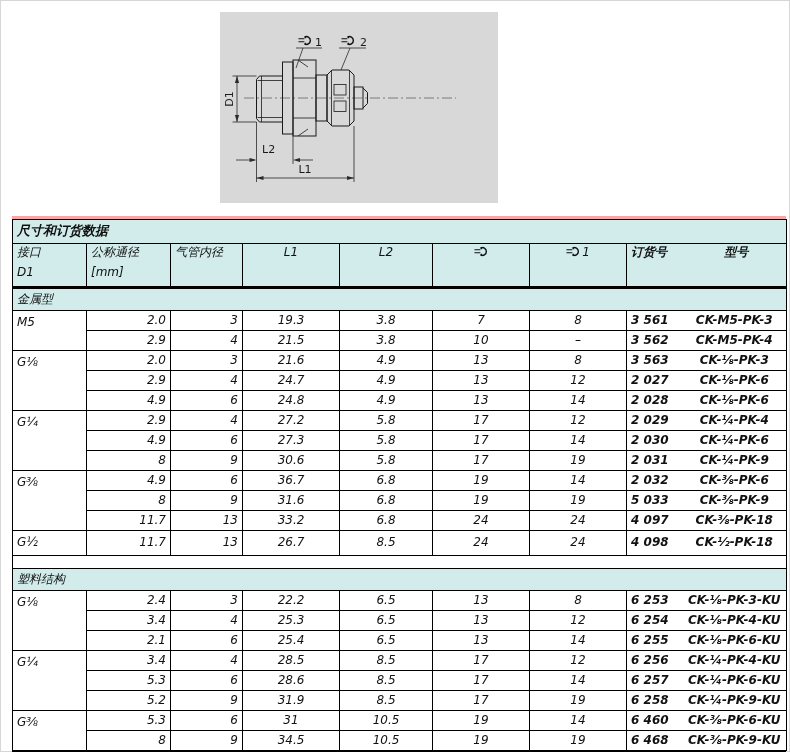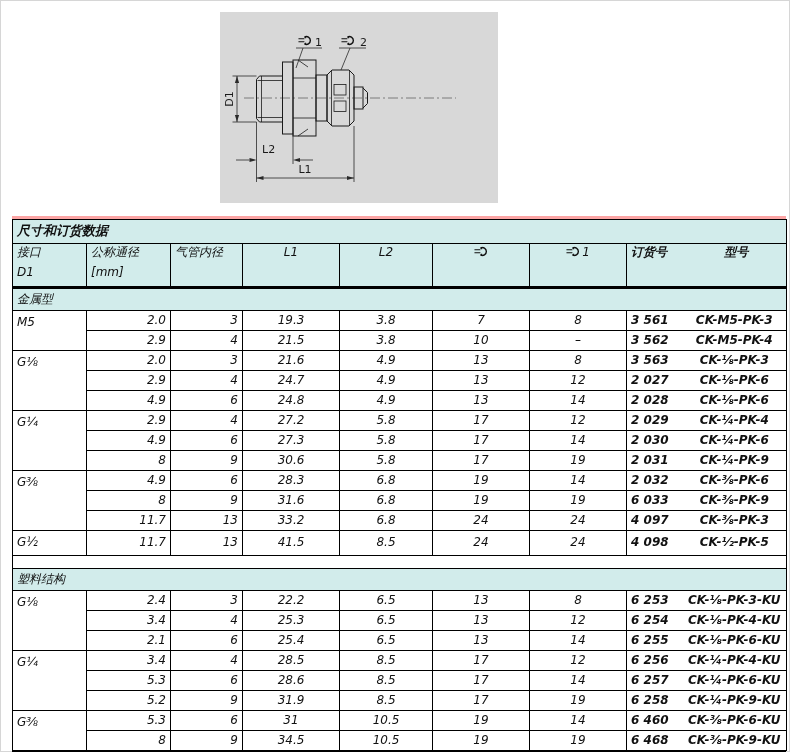--- a/index.html
+++ b/index.html
@@ -269,57 +269,57 @@
           <td class="c-num">5.8</td>
           <td class="c-num">17</td>
           <td class="c-num">19</td>
           <td class="c-order">2 031</td>
           <td class="c-type">CK-¼-PK-9</td>
         </tr>
         <tr>
           <td class="c-port" rowspan="3">G⅜</td>
           <td class="c-left">4.9</td>
           <td class="c-left">6</td>
-          <td class="c-num">28.3</td>
+          <td class="c-num">36.7</td>
           <td class="c-num">6.8</td>
           <td class="c-num">19</td>
           <td class="c-num">14</td>
           <td class="c-order">2 032</td>
           <td class="c-type">CK-⅜-PK-6</td>
         </tr>
         <tr>
           <td class="c-left">8</td>
           <td class="c-left">9</td>
           <td class="c-num">31.6</td>
           <td class="c-num">6.8</td>
           <td class="c-num">19</td>
           <td class="c-num">19</td>
-          <td class="c-order">6 033</td>
+          <td class="c-order">5 033</td>
           <td class="c-type">CK-⅜-PK-9</td>
         </tr>
         <tr>
           <td class="c-left">11.7</td>
           <td class="c-left">13</td>
           <td class="c-num">33.2</td>
           <td class="c-num">6.8</td>
           <td class="c-num">24</td>
           <td class="c-num">24</td>
           <td class="c-order">4 097</td>
-          <td class="c-type">CK-⅜-PK-3</td>
+          <td class="c-type">CK-⅜-PK-18</td>
         </tr>
         <tr>
           <td class="c-port" rowspan="1">G½</td>
           <td class="c-left">11.7</td>
           <td class="c-left">13</td>
-          <td class="c-num">41.5</td>
+          <td class="c-num">26.7</td>
           <td class="c-num">8.5</td>
           <td class="c-num">24</td>
           <td class="c-num">24</td>
           <td class="c-order">4 098</td>
-          <td class="c-type">CK-½-PK-5</td>
+          <td class="c-type">CK-½-PK-18</td>
         </tr>
         <tr class="gap-row">
           <td colspan="9"></td>
         </tr>
         <tr class="section-row">
           <td colspan="9">塑料结构</td>
         </tr>
         <tr>
           <td class="c-port" rowspan="3">G⅛</td>
           <td class="c-left">2.4</td>

